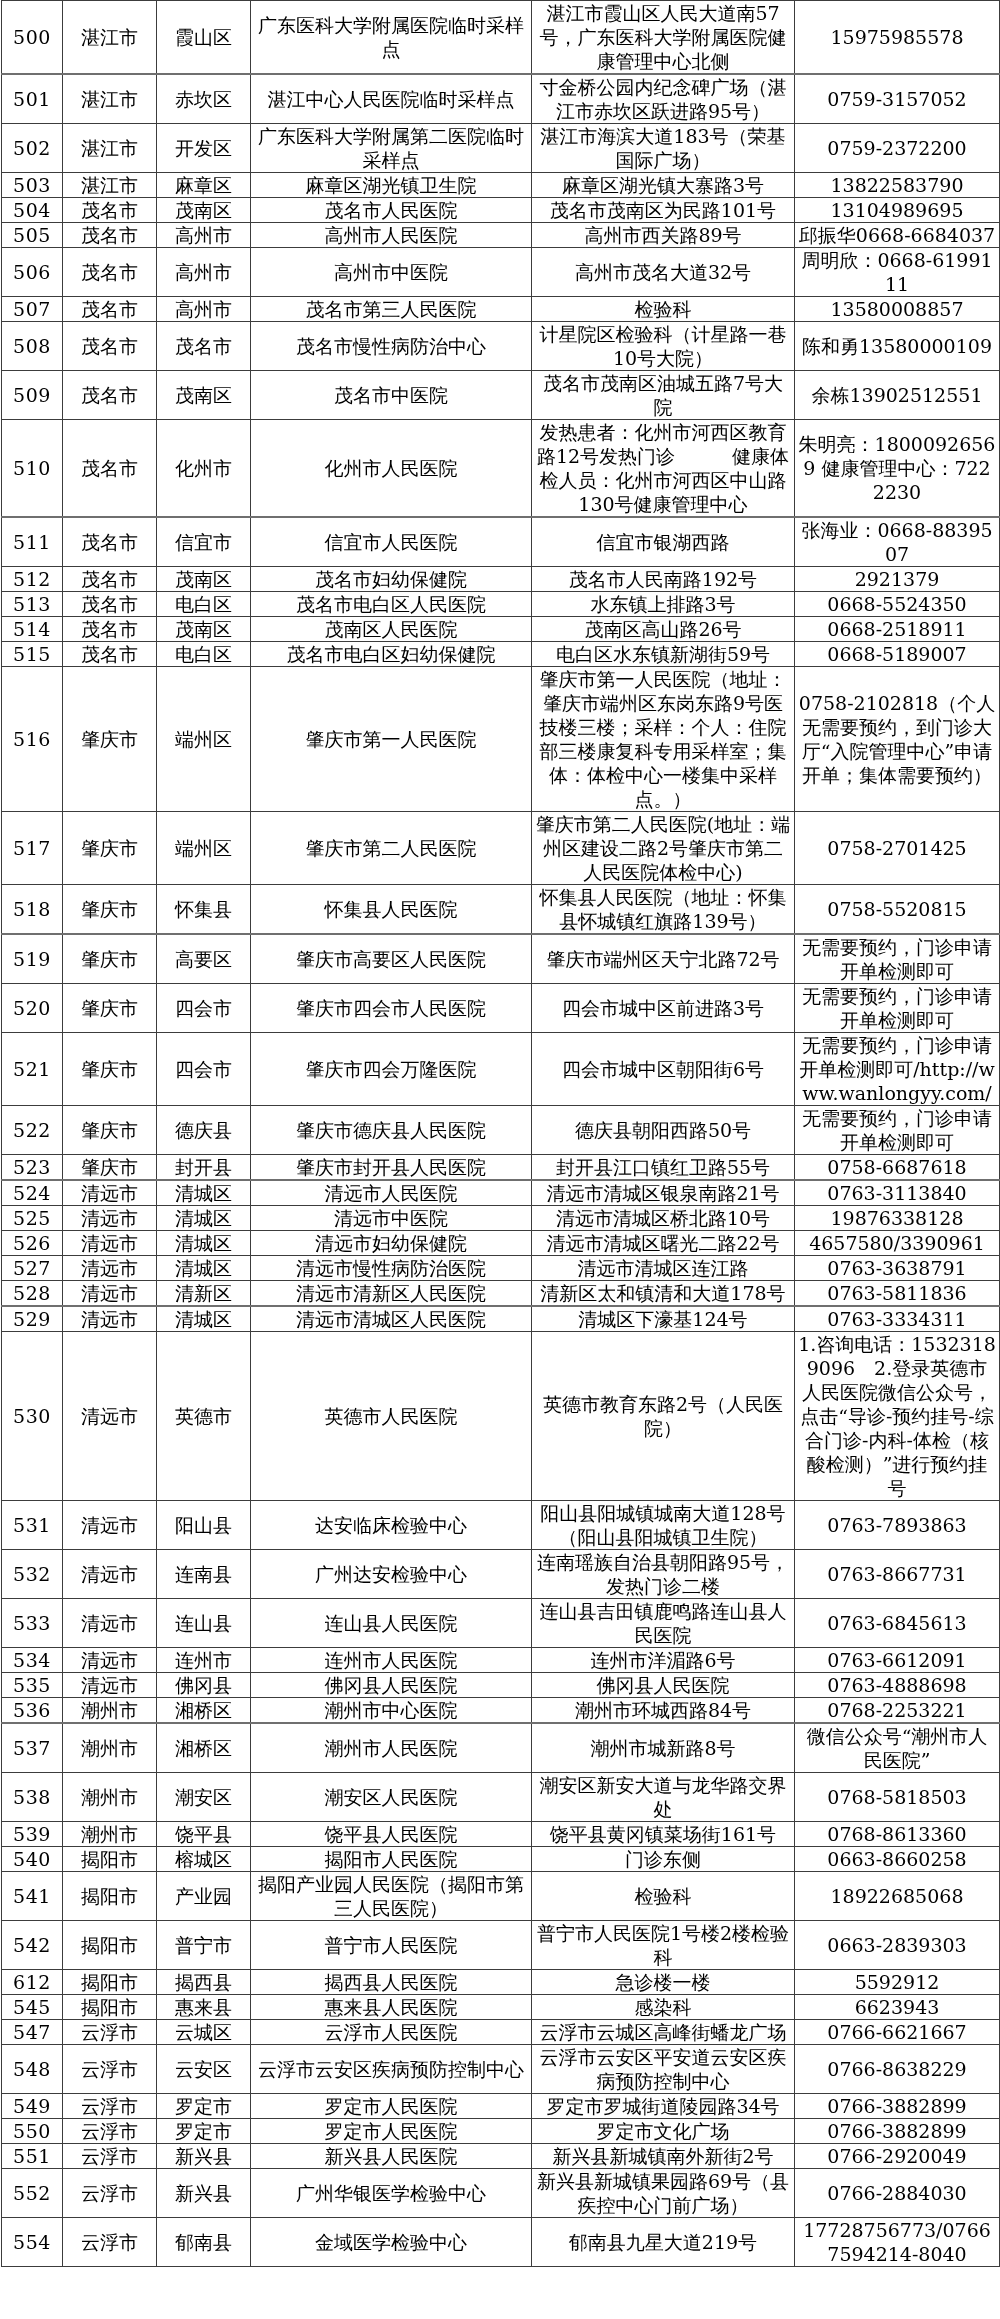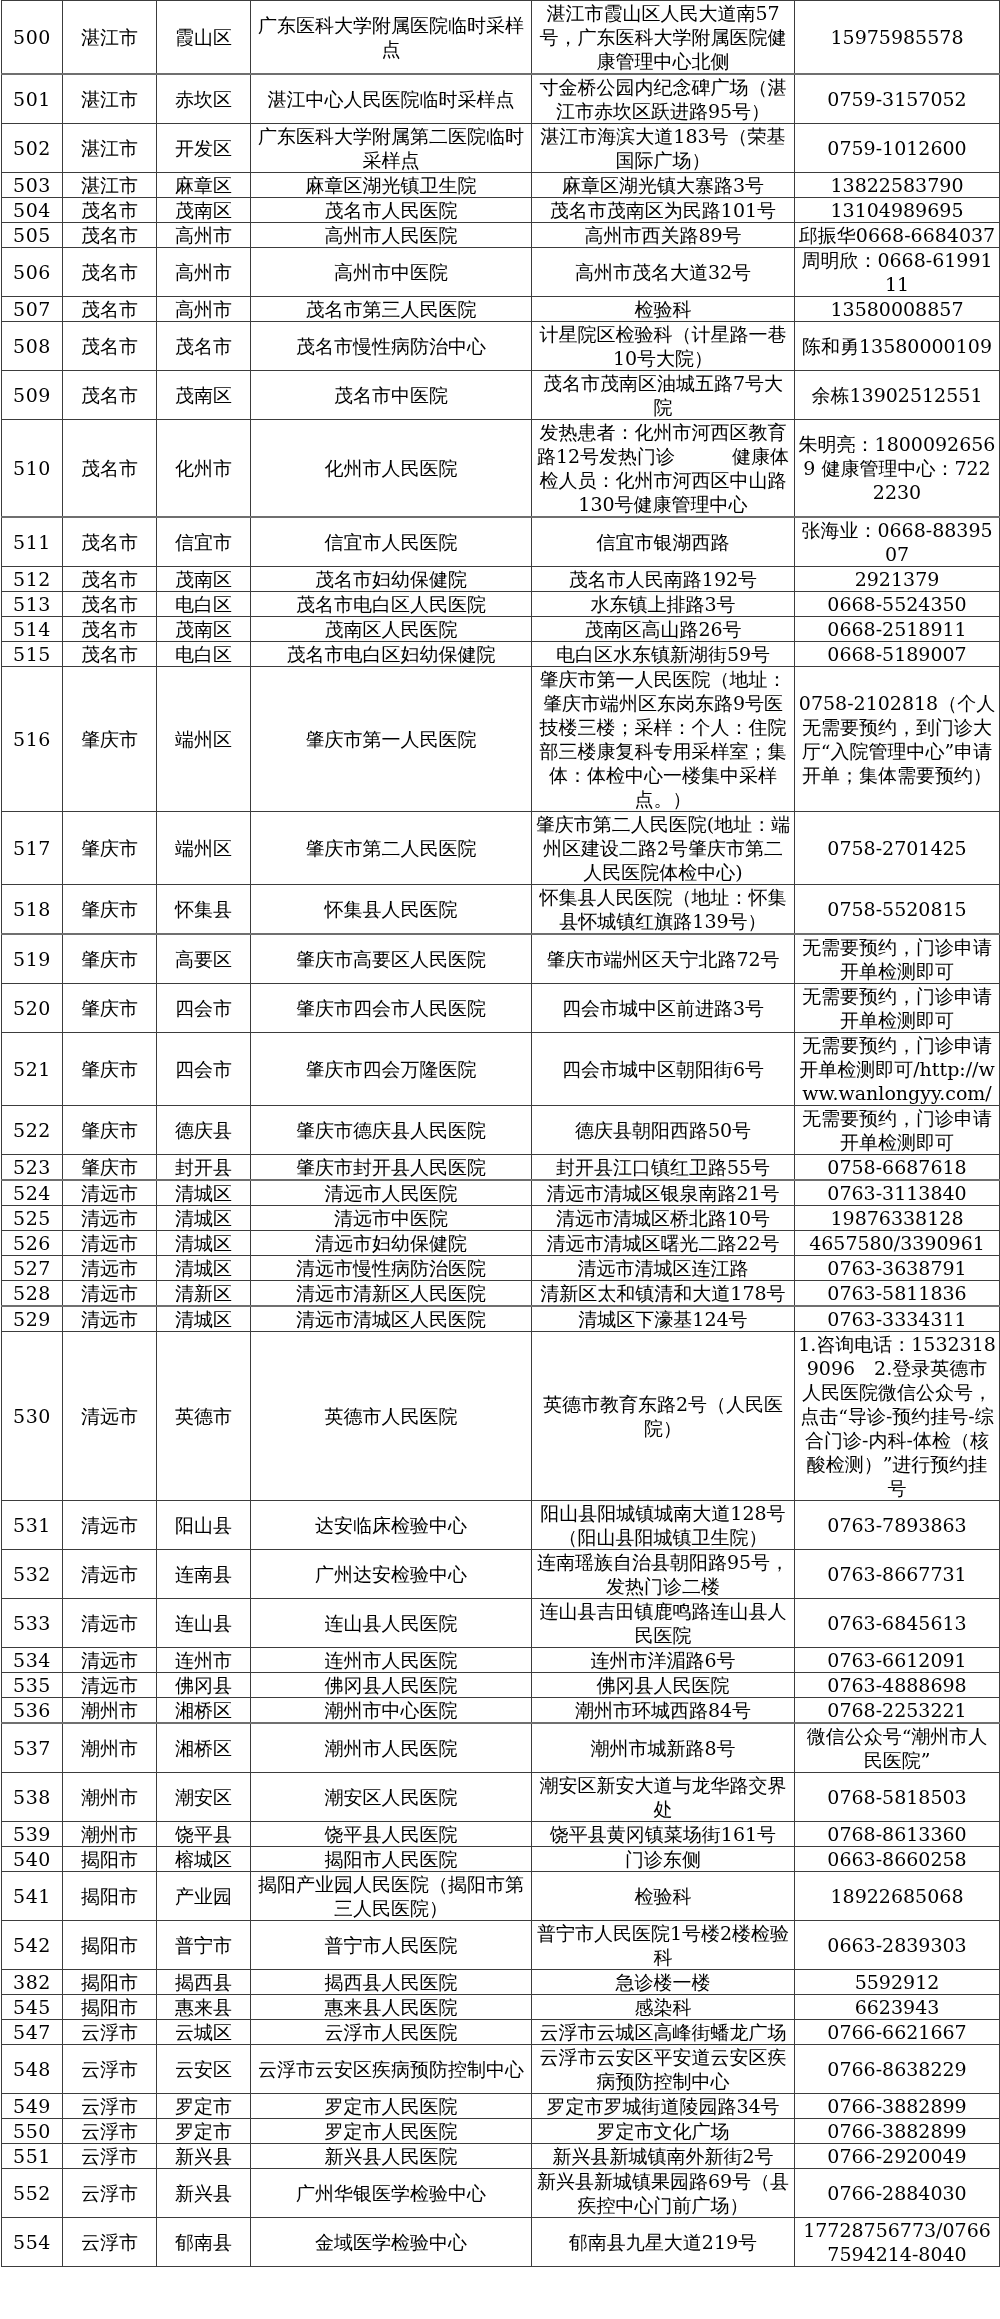--- a/index.html
+++ b/index.html
@@ -63,21 +63,21 @@
     <td class="col-institution">湛江中心人民医院临时采样点</td>
     <td class="col-address">寸金桥公园内纪念碑广场（湛江市赤坎区跃进路95号）</td>
     <td class="col-phone">0759-3157052</td>
   </tr>
         <tr>
     <td class="col-no">502</td>
     <td class="col-city">湛江市</td>
     <td class="col-district">开发区</td>
     <td class="col-institution">广东医科大学附属第二医院临时采样点</td>
     <td class="col-address">湛江市海滨大道183号（荣基国际广场）</td>
-    <td class="col-phone">0759-1012600</td>
+    <td class="col-phone">0759-2372200</td>
   </tr>
         <tr>
     <td class="col-no">503</td>
     <td class="col-city">湛江市</td>
     <td class="col-district">麻章区</td>
     <td class="col-institution">麻章区湖光镇卫生院</td>
     <td class="col-address">麻章区湖光镇大寨路3号</td>
     <td class="col-phone">13822583790</td>
   </tr>
         <tr>
@@ -386,21 +386,21 @@
   </tr>
         <tr>
     <td class="col-no">542</td>
     <td class="col-city">揭阳市</td>
     <td class="col-district">普宁市</td>
     <td class="col-institution">普宁市人民医院</td>
     <td class="col-address">普宁市人民医院1号楼2楼检验科</td>
     <td class="col-phone">0663-2839303</td>
   </tr>
         <tr>
-    <td class="col-no">382</td>
+    <td class="col-no">612</td>
     <td class="col-city">揭阳市</td>
     <td class="col-district">揭西县</td>
     <td class="col-institution">揭西县人民医院</td>
     <td class="col-address">急诊楼一楼</td>
     <td class="col-phone">5592912</td>
   </tr>
         <tr>
     <td class="col-no">545</td>
     <td class="col-city">揭阳市</td>
     <td class="col-district">惠来县</td>

